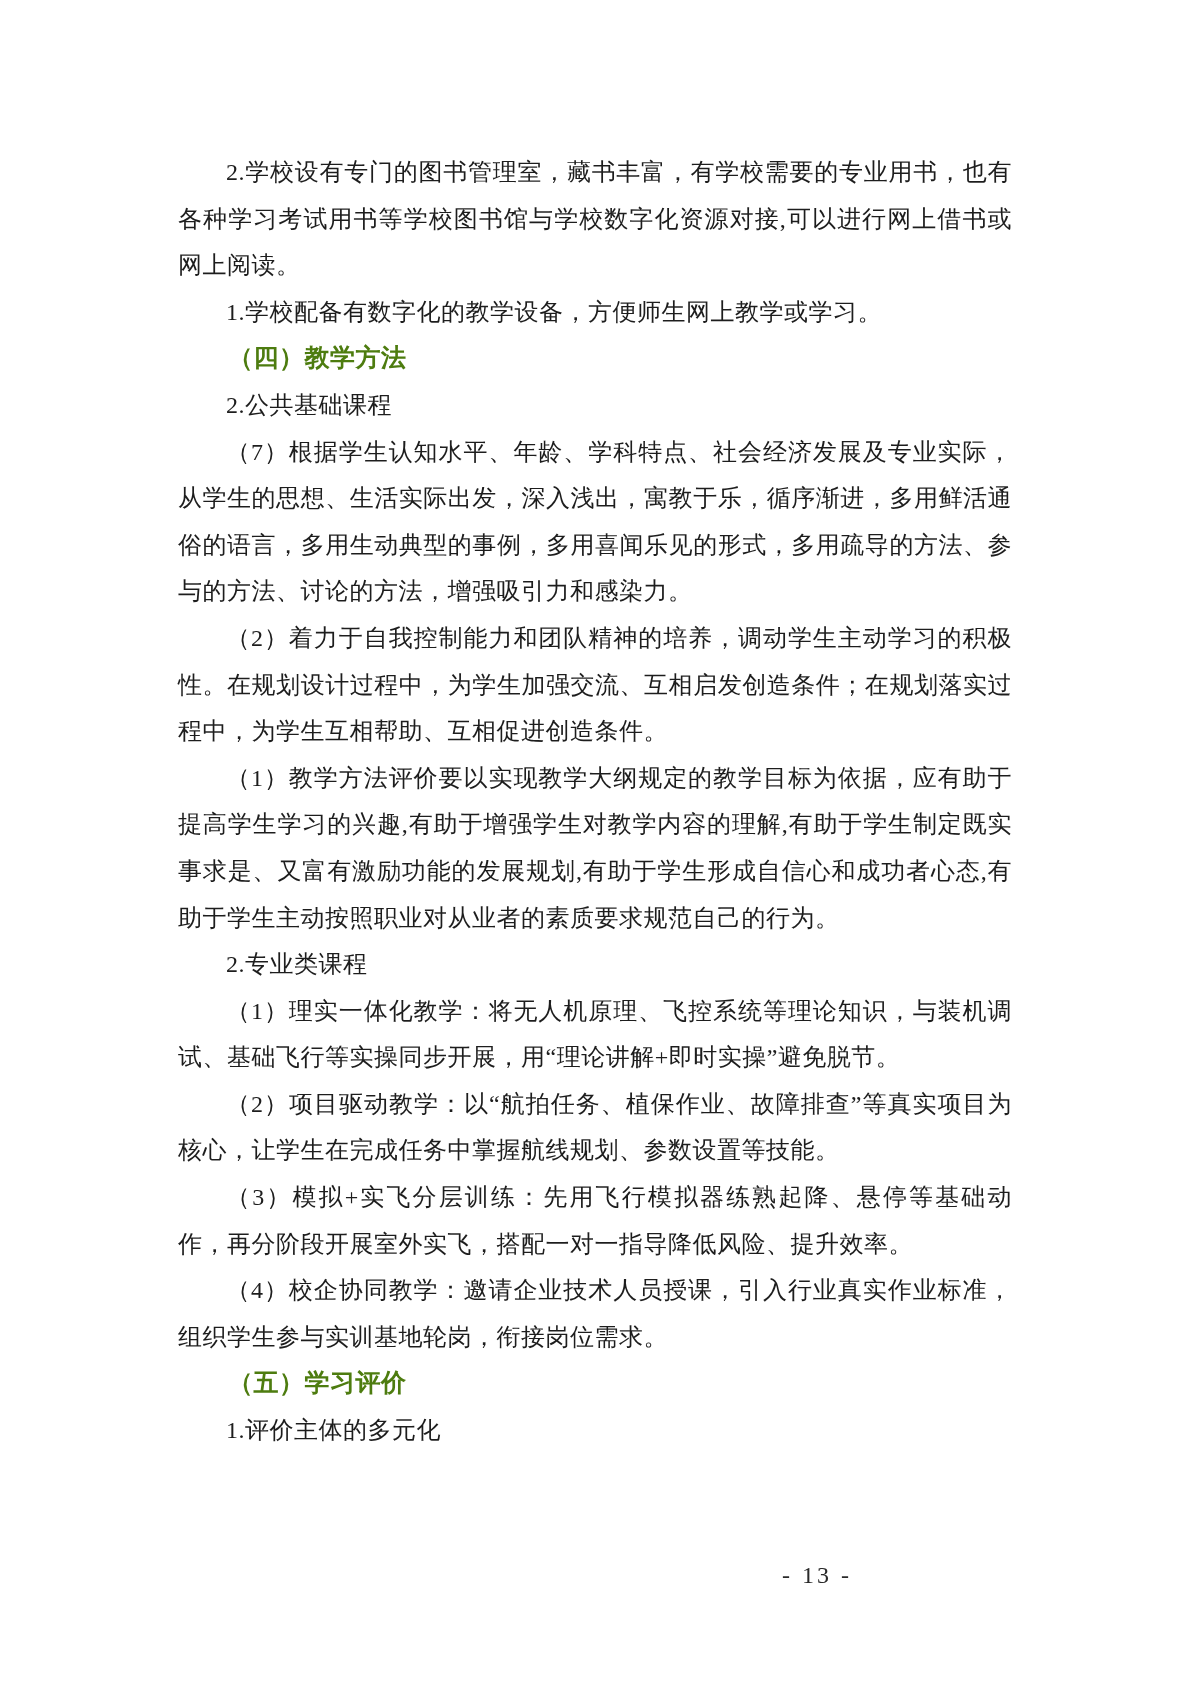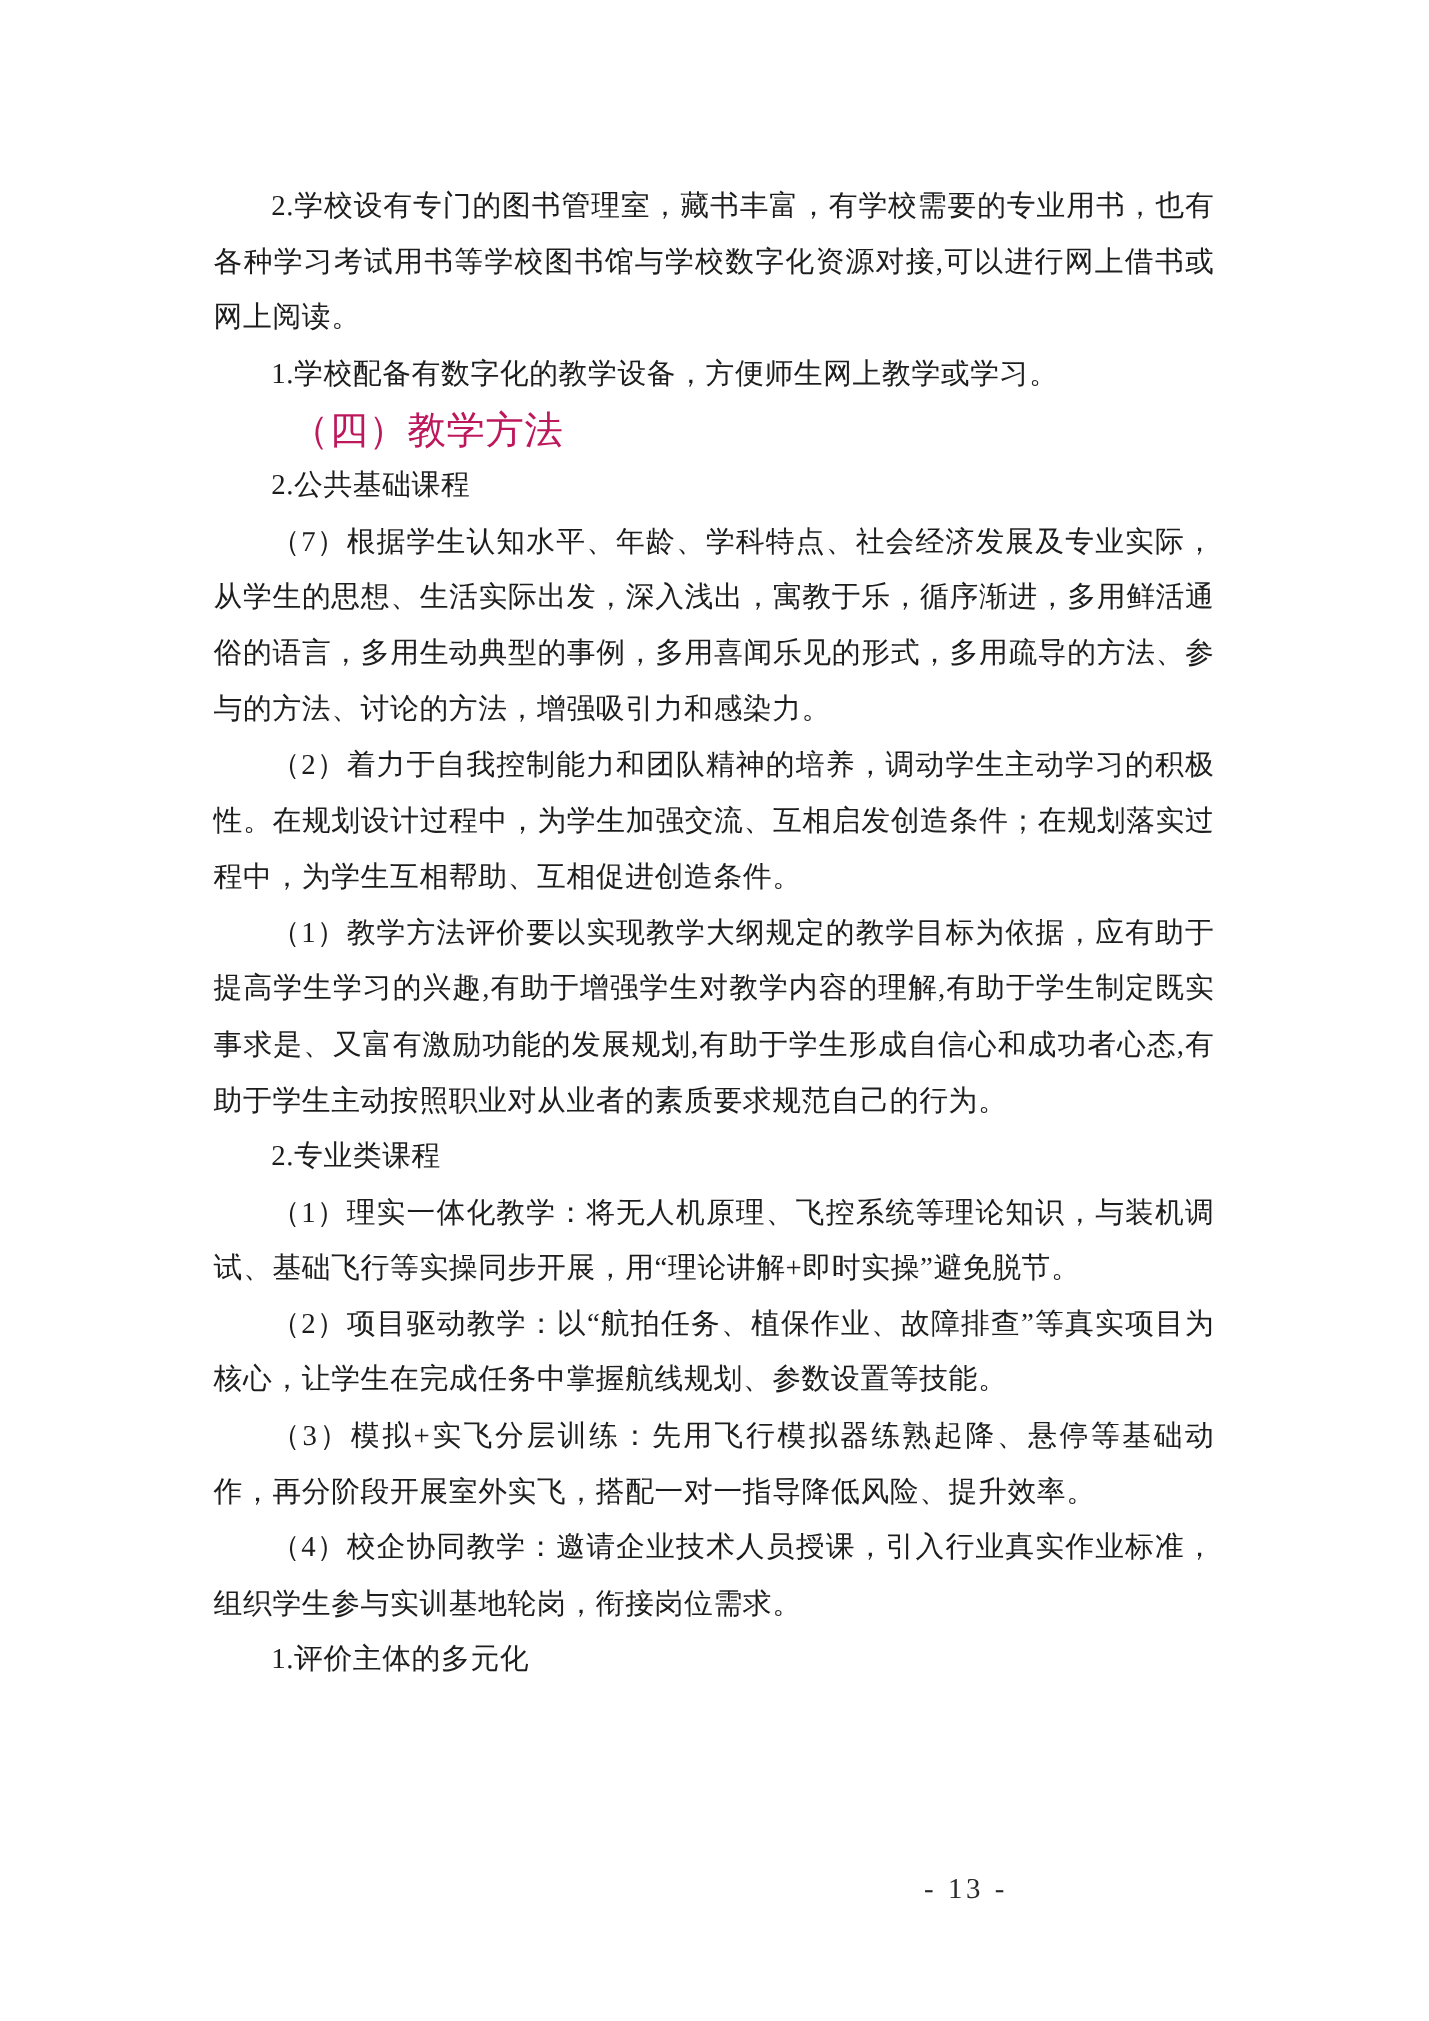--- a/index.html
+++ b/index.html
@@ -26,29 +26,29 @@
     letter-spacing: 0.5px;
     text-align: justify;
   }
   .para {
     margin: 0;
     text-indent: 2em;
   }
   .heading {
     margin: 0;
     text-indent: 2em;
-    font-weight: normal;
-    font-size: 32px;
+    font-weight: bold;
+    font-size: 25px;
     line-height: 46.6px;
-    color: #be185d;
+    color: #4d7c0f;
   }
   .page-number {
     position: absolute;
     top: 1562px;
-    right: 193px;
+    right: 181px;
     font-size: 24px;
     letter-spacing: 3px;
     color: #2a2a2a;
     font-family: "Liberation Serif", serif;
   }
 </style>
 </head>
 <body>
 
 <div class="page">
@@ -58,16 +58,17 @@
     <h2 class="heading">（四）教学方法</h2>
     <p class="para">2.公共基础课程</p>
     <p class="para">（7）根据学生认知水平、年龄、学科特点、社会经济发展及专业实际，从学生的思想、生活实际出发，深入浅出，寓教于乐，循序渐进，多用鲜活通俗的语言，多用生动典型的事例，多用喜闻乐见的形式，多用疏导的方法、参与的方法、讨论的方法，增强吸引力和感染力。</p>
     <p class="para">（2）着力于自我控制能力和团队精神的培养，调动学生主动学习的积极性。在规划设计过程中，为学生加强交流、互相启发创造条件；在规划落实过程中，为学生互相帮助、互相促进创造条件。</p>
     <p class="para">（1）教学方法评价要以实现教学大纲规定的教学目标为依据，应有助于提高学生学习的兴趣,有助于增强学生对教学内容的理解,有助于学生制定既实事求是、又富有激励功能的发展规划,有助于学生形成自信心和成功者心态,有助于学生主动按照职业对从业者的素质要求规范自己的行为。</p>
     <p class="para">2.专业类课程</p>
     <p class="para">（1）理实一体化教学：将无人机原理、飞控系统等理论知识，与装机调试、基础飞行等实操同步开展，用“理论讲解+即时实操”避免脱节。</p>
     <p class="para">（2）项目驱动教学：以“航拍任务、植保作业、故障排查”等真实项目为核心，让学生在完成任务中掌握航线规划、参数设置等技能。</p>
     <p class="para">（3）模拟+实飞分层训练：先用飞行模拟器练熟起降、悬停等基础动作，再分阶段开展室外实飞，搭配一对一指导降低风险、提升效率。</p>
     <p class="para">（4）校企协同教学：邀请企业技术人员授课，引入行业真实作业标准，组织学生参与实训基地轮岗，衔接岗位需求。</p>
+    <h2 class="heading">（五）学习评价</h2>
     <p class="para">1.评价主体的多元化</p>
   </main>
   <div class="page-number">- 13 -</div>
 </div>
 
 </body></html>

